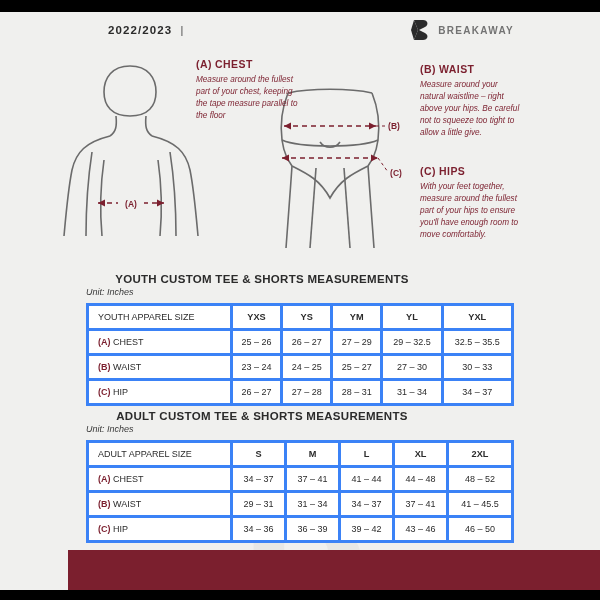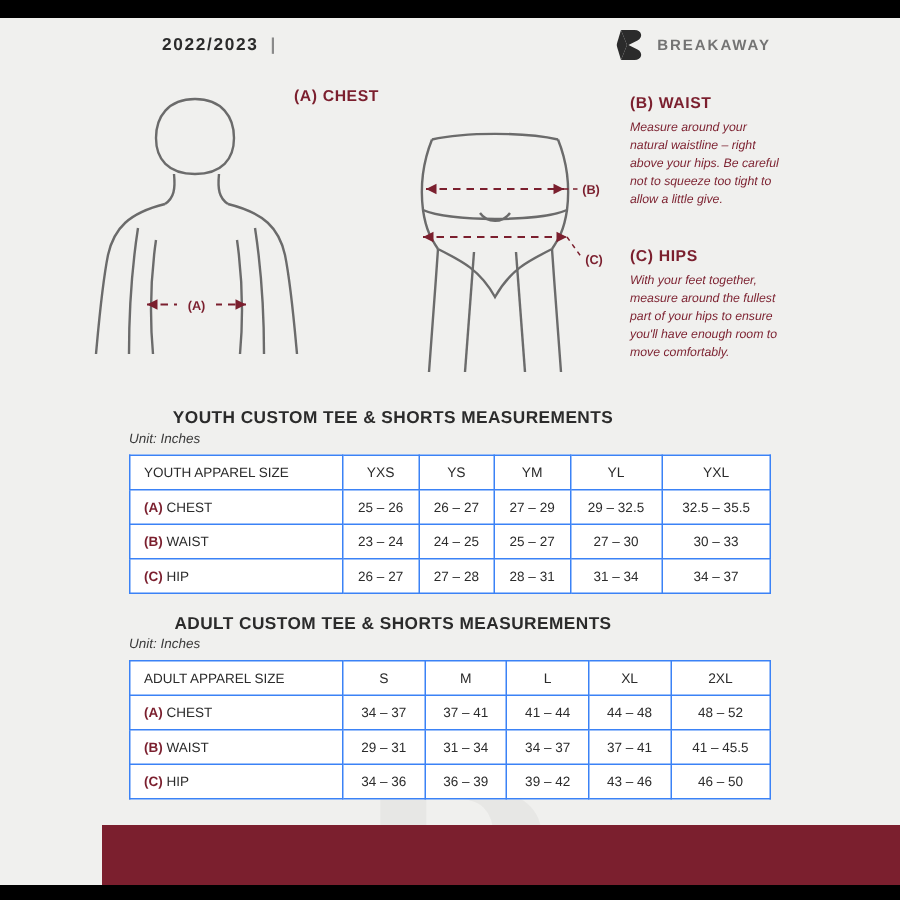--- a/index.html
+++ b/index.html
@@ -145,35 +145,35 @@
     color: #3a3a3a;
     margin-top: 2px;
     margin-bottom: 6px;
   }
   table {
     border-collapse: collapse;
     width: 428px;
     background: #ffffff;
   }
   th, td {
-    border: 1px solid #3b82f6;
+    border: 3px solid #3b82f6;
     height: 22px;
     font-size: 9px;
     color: #2b2b2b;
     text-align: center;
     padding: 0 2px;
   }
   th.rowhead, td.rowhead {
     text-align: left;
     padding-left: 9px;
     width: 130px;
     font-weight: 400;
   }
   th {
-    font-weight: 400;
+    font-weight: 700;
     font-size: 9.2px;
     background: #ffffff;
   }
   th.rowhead { font-weight: 400; font-size: 9px; }
   .tag { color: #7b1f2e; font-weight: 700; }
   .lbl { color: #2b2b2b; }
 </style>
 </head>
 <body>
 
@@ -256,20 +256,21 @@
       </g>
       <line x1="378" y1="110" x2="388" y2="124" stroke="#7b1f2e" stroke-width="1" stroke-dasharray="3,3"></line>
       <text x="396" y="128" font-family="Liberation Sans, sans-serif" font-size="8.5" font-weight="700" fill="#7b1f2e" text-anchor="middle">(C)</text>
     </svg>
 
     
     <div class="callout co-chest">
       <div class="c-title">
         <span>(A)</span> <span>CHEST</span>
       </div>
+      <div class="c-body">Measure around the fullest part of your chest, keeping the tape measure parallel to the floor</div>
     </div>
 
     
     <div class="callout co-waist">
       <div class="c-title">
         <span>(B)</span> <span>WAIST</span>
       </div>
       <div class="c-body">Measure around your natural waistline – right above your hips. Be careful not to squeeze too tight to allow a little give.</div>
     </div>
 

